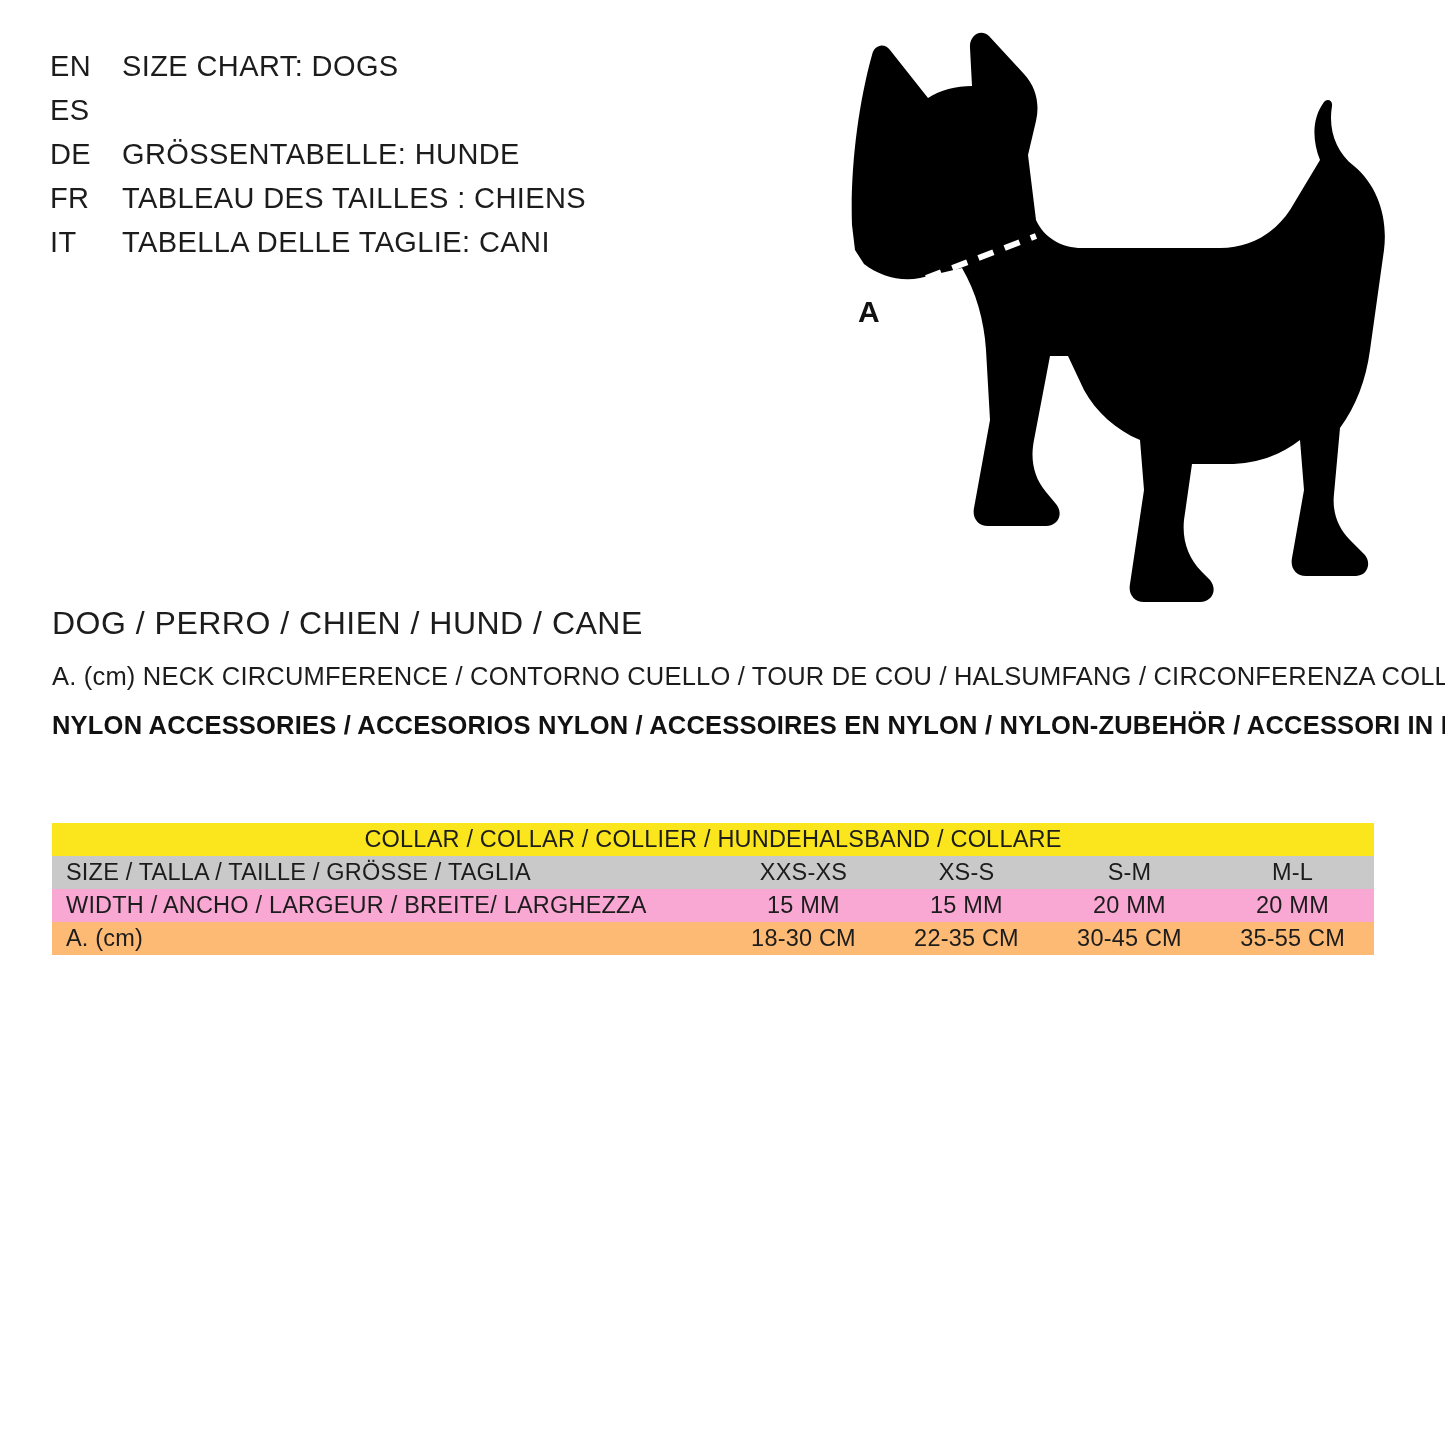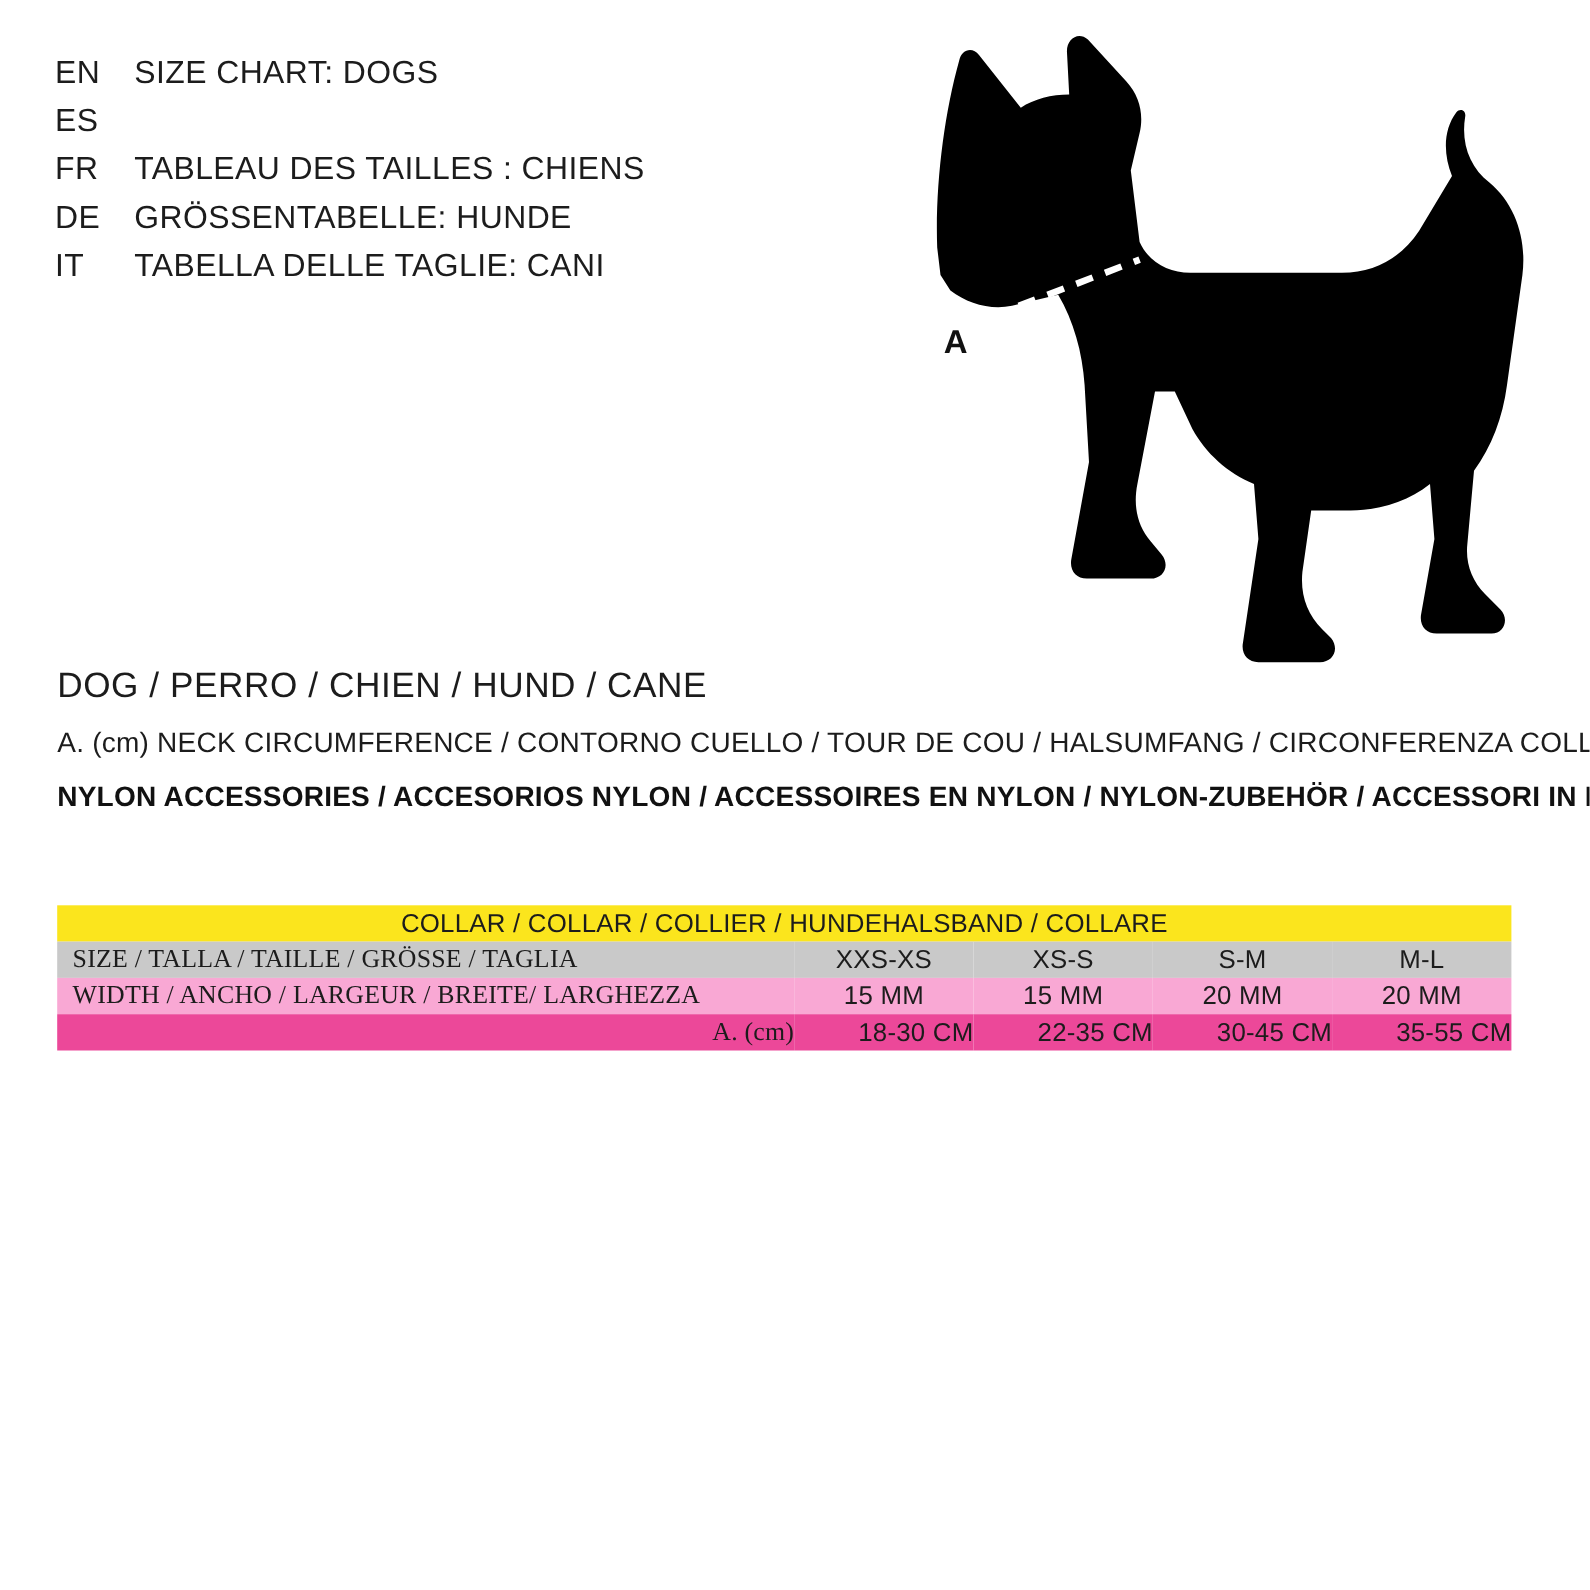--- a/index.html
+++ b/index.html
@@ -118,50 +118,48 @@
     color: #111;
   }
   .head-row td {
     background: #c9c9c9;
     height: 35px;
   }
   .row-alt td {
     background: #f9a8d4;
   }
   .row-alt2 td {
-    background: #ec4899;
-    text-align: right;
+    background: #fdba74;
   }
   .label-cell {
     padding-left: 14px !important;
     text-align: left;
-    font-family: Liberation Serif, serif;
   }
   .val-cell {
     text-align: center;
   }
 </style>
 </head>
 <body>
 
 <div class="lang-block">
   <div class="lang-row">
     <span class="lang-code">EN</span>
     <span class="lang-text">SIZE CHART: DOGS</span>
   </div>
   <div class="lang-row">
     <span class="lang-code">ES</span>
   </div>
   <div class="lang-row">
+    <span class="lang-code">DE</span>
+    <span class="lang-text">GRÖSSENTABELLE: HUNDE</span>
+  </div>
+  <div class="lang-row">
     <span class="lang-code">FR</span>
     <span class="lang-text">TABLEAU DES TAILLES : CHIENS</span>
-  </div>
-  <div class="lang-row">
-    <span class="lang-code">DE</span>
-    <span class="lang-text">GRÖSSENTABELLE: HUNDE</span>
   </div>
   <div class="lang-row">
     <span class="lang-code">IT</span>
     <span class="lang-text">TABELLA DELLE TAGLIE: CANI</span>
   </div>
 </div>
 
 <div class="dog-figure">
   <svg viewBox="0 0 620 600" xmlns="http://www.w3.org/2000/svg">
 

